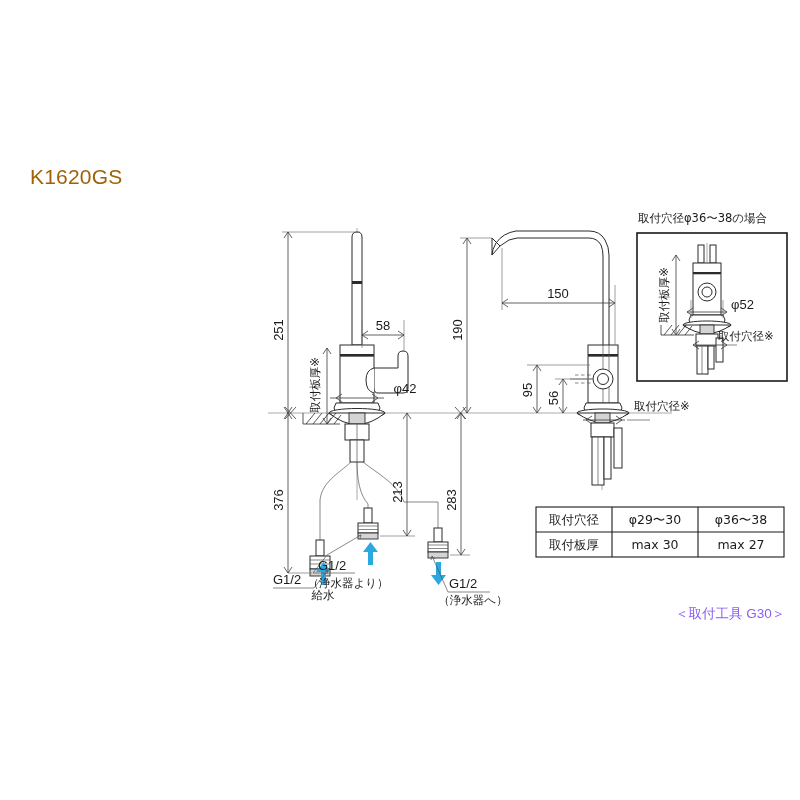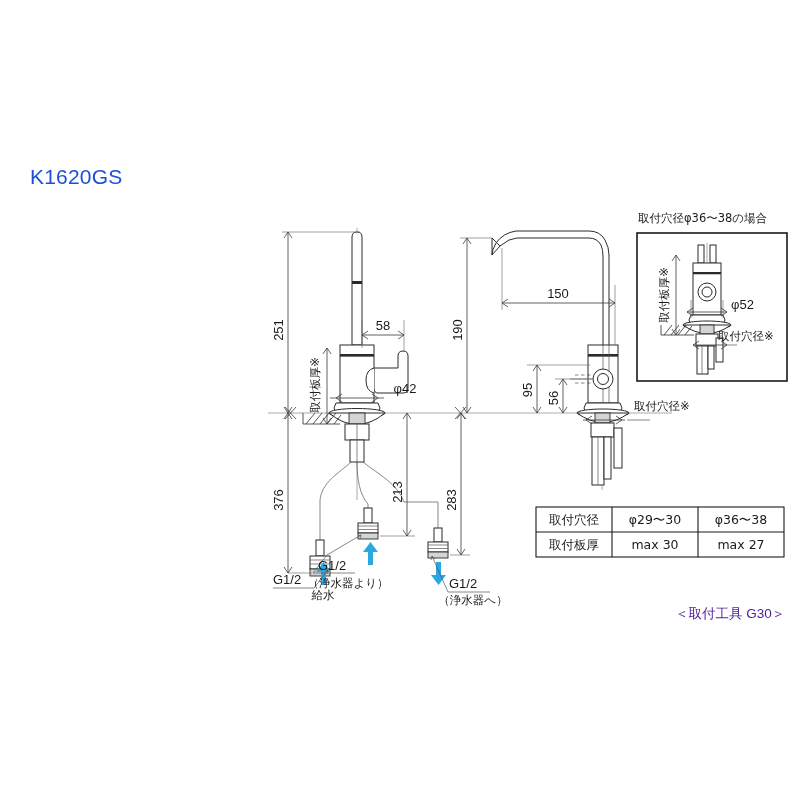--- a/index.html
+++ b/index.html
@@ -19,30 +19,30 @@
     position: relative;
     width: 800px;
     height: 800px;
   }
   #model-title {
     position: absolute;
     left: 30px;
     top: 165px;
     font-size: 21px;
     letter-spacing: 0.2px;
-    color: #1d4ed8;
+    color: #a16207;
     font-family: "Liberation Sans", sans-serif;
     white-space: nowrap;
   }
   #tool-note {
     position: absolute;
     left: 675px;
     top: 605px;
     font-size: 13.5px;
-    color: #4c1d95;
+    color: #8b5cf6;
     font-family: "Liberation Sans", sans-serif;
     white-space: nowrap;
   }
   svg.drawing {
     position: absolute;
     left: 0;
     top: 0;
     width: 800px;
     height: 800px;
   }

